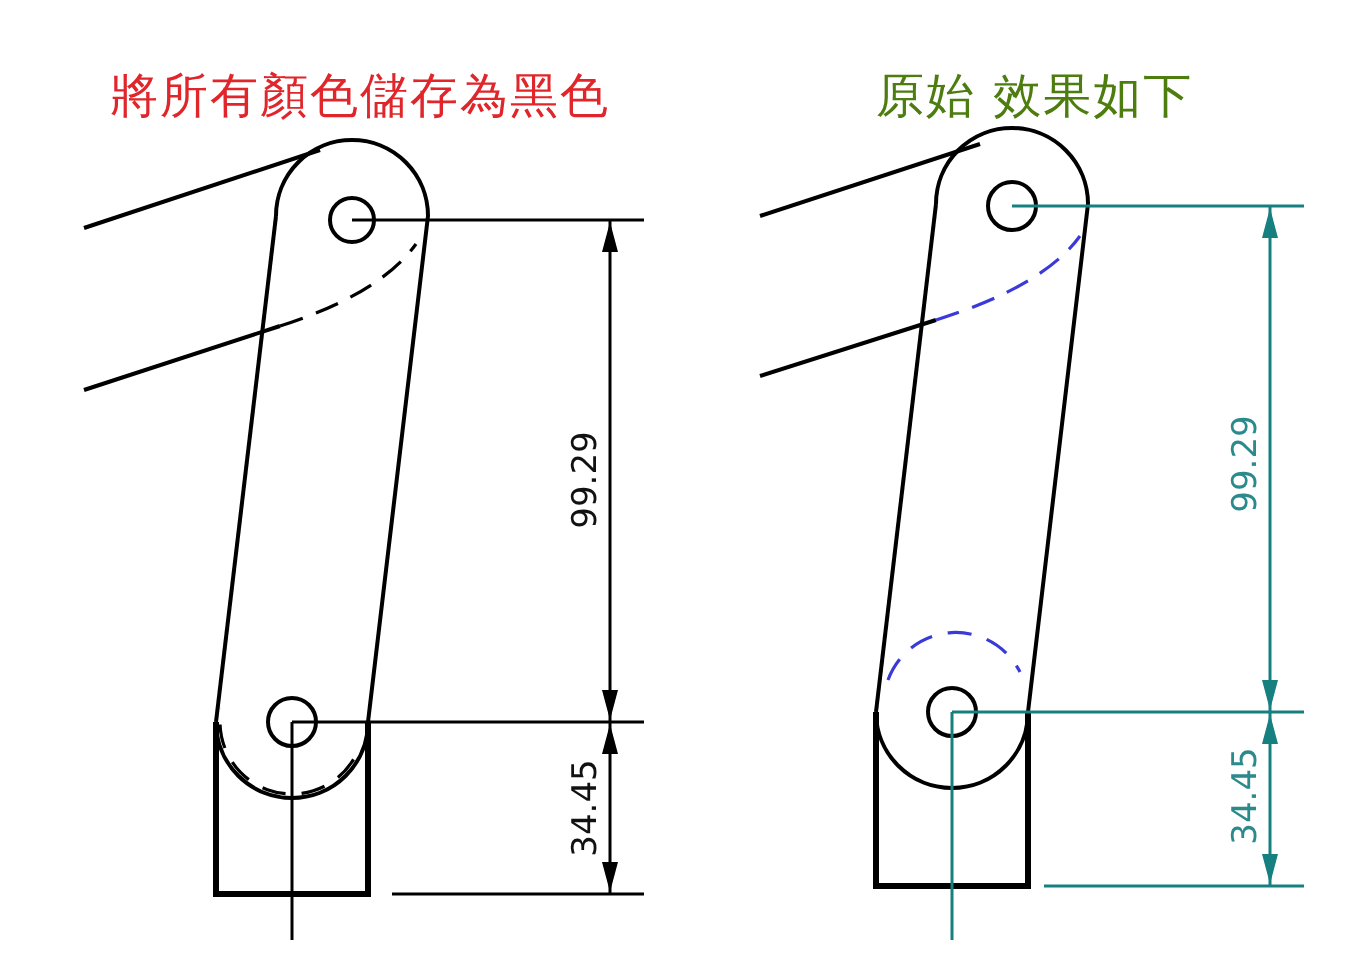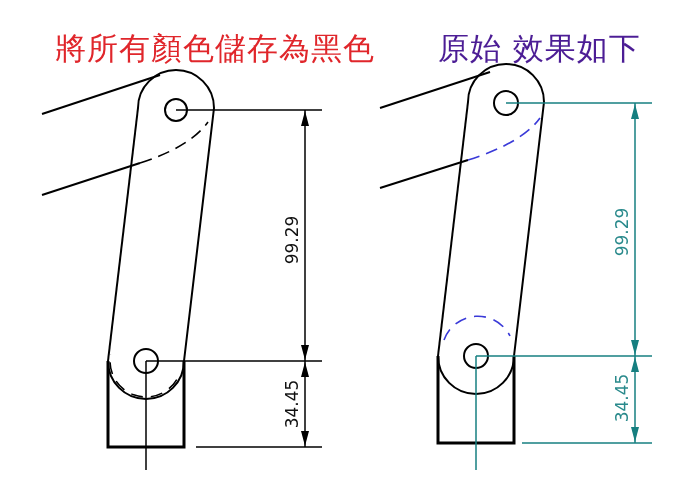--- a/index.html
+++ b/index.html
@@ -1,27 +1,27 @@
 <!DOCTYPE html>
 <html><head>
   <meta charset="utf-8">
   <style>
     html, body { margin: 0; padding: 0; background: #ffffff; }
     body { width: 680px; height: 488px; position: relative; overflow: hidden; font-family: "DejaVu Sans", sans-serif; }
-    .caption { position: absolute; top: 33px; font-size: 31px; letter-spacing: 1px; white-space: nowrap; line-height: 30px; }
+    .caption { position: absolute; top: 33px; font-size: 24px; letter-spacing: 1px; white-space: nowrap; line-height: 30px; }
     #cap-left { left: 55px; }
     #cap-right { left: 438px; }
     svg { position: absolute; left: 0; top: 0; }
     .dimtext { font-family: "DejaVu Sans", sans-serif; font-size: 17px; }
   </style>
 </head>
 <body>
 
 <div id="cap-left" class="caption" style="color: rgb(224, 38, 43);">將所有顏色儲存為黑色</div>
-<div id="cap-right" class="caption" style="color: #4c1d95;">原始 效果如下</div>
+<div id="cap-right" class="caption" style="color: #4d7c0f;">原始 效果如下</div>
 
 <svg width="680" height="488" viewBox="0 0 680 488">
 
   <g id="drawing-left" fill="none" stroke="#000" stroke-width="2">
 
     <line x1="42" y1="114" x2="160" y2="75"></line>
     <line x1="42" y1="195" x2="140" y2="163"></line>
 
     <path d="M140 163 Q190 147 208 122" stroke-dasharray="12 7" stroke-width="1.6"></path>
 

